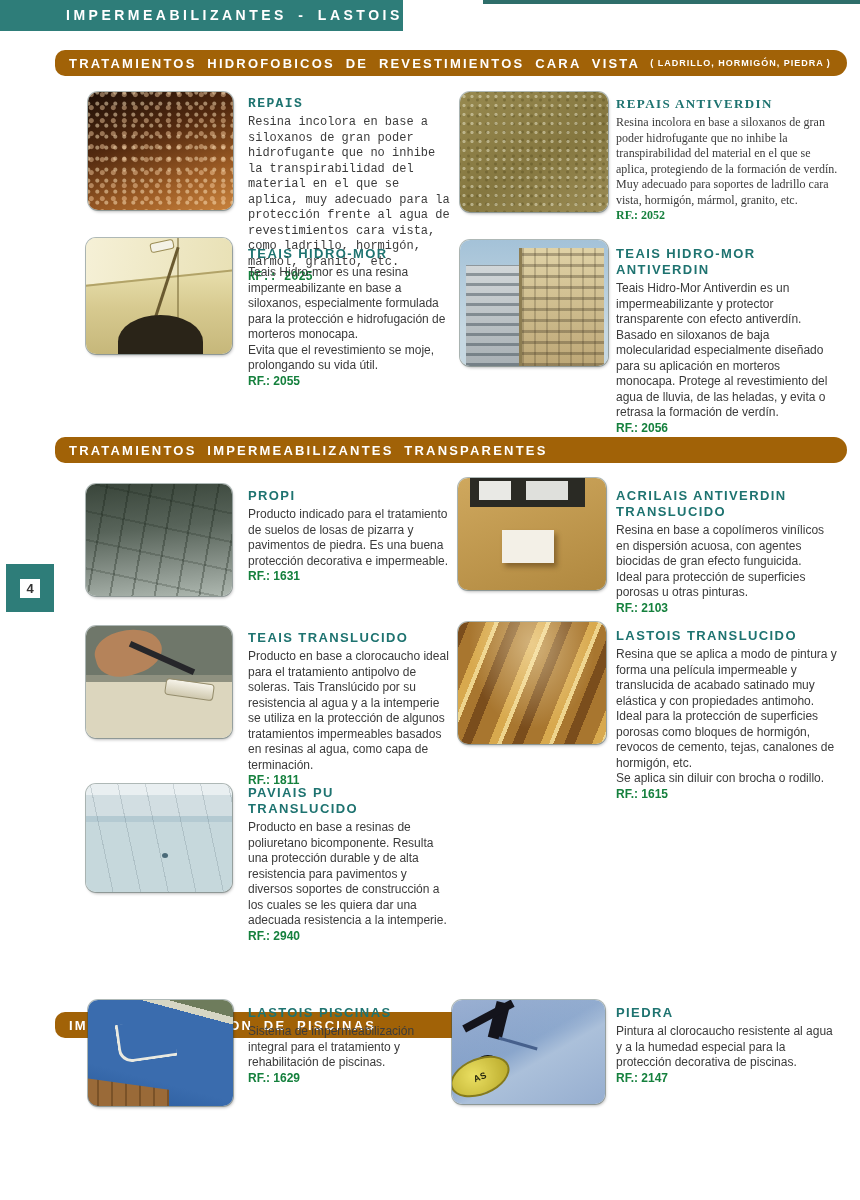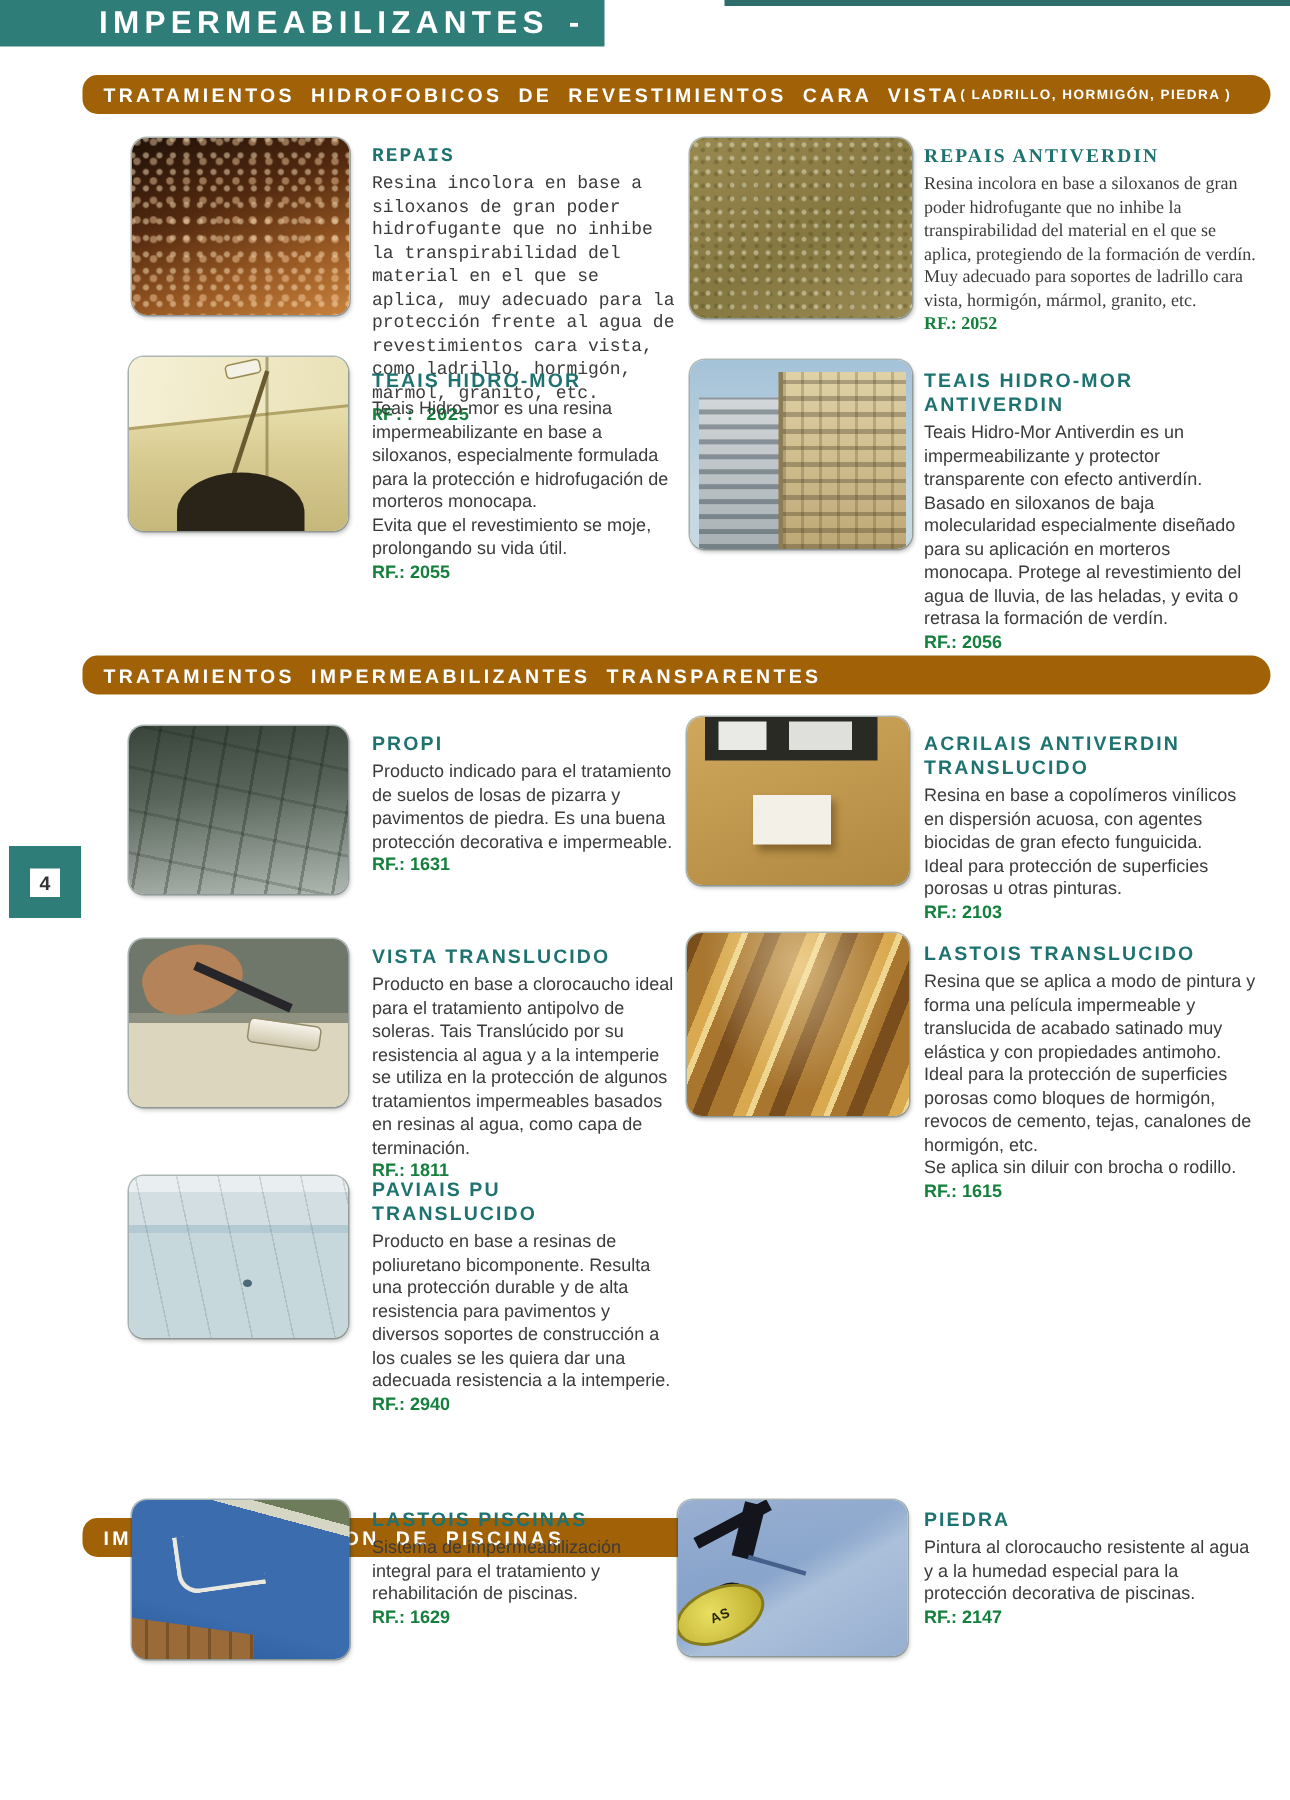--- a/index.html
+++ b/index.html
@@ -1,28 +1,28 @@
 <!DOCTYPE html>
 <html><head>
 <meta charset="utf-8">
 <style>
   html,body { margin:0; padding:0; }
   body { width:860px; height:1200px; background:#ffffff; font-family:"Liberation Sans", sans-serif; position:relative; overflow:hidden; }
 
   
   .header-bar { position:absolute; left:0; top:0; width:403px; height:31px; background:#2e7d79; }
   .header-bar .header-title { display:block; padding-left:66px; line-height:31px; color:#fff;
-      font-size:21px; font-weight:bold; letter-spacing:3.5px; word-spacing:4px; white-space:nowrap; }
+      font-size:14px; font-weight:bold; letter-spacing:3.5px; word-spacing:4px; white-space:nowrap; }
   .top-rule { position:absolute; left:483px; top:0; width:377px; height:4px; background:#2e6e6a; }
 
   
   .section-bar { position:absolute; height:26px; background:#a16207; border-radius:10px 13px 13px 10px;
       display:flex; align-items:center; padding-left:14px; box-sizing:border-box; }
   .section-bar .sec-title { color:#fff; font-size:13px; font-weight:bold; letter-spacing:2.2px; word-spacing:5px; white-space:nowrap; }
-  .section-bar .sec-subtitle { color:#fff; font-size:9px; font-weight:bold; letter-spacing:1px; white-space:nowrap; }
+  .section-bar .sec-subtitle { color:#fff; font-size:9px; font-weight:bold; letter-spacing:1px; margin-left:10px; white-space:nowrap; }
   #bar-1 { left:55px; top:50px;  width:792px; }
   #bar-2 { left:55px; top:437px; width:792px; }
   #bar-3 { left:55px; top:1012px; width:505px; }
 
   
   .page-num-box { position:absolute; left:6px; top:564px; width:48px; height:48px; background:#2e7d79; }
   .page-num-inner { position:absolute; left:14px; top:15px; width:20px; height:19px; background:#fff;
       display:flex; align-items:center; justify-content:center; font-size:13px; font-weight:bold; color:#333; }
 
   
@@ -213,21 +213,21 @@
   <div class="prod-body">Producto indicado para el tratamiento de suelos de losas de pizarra y pavimentos de piedra. Es una buena protección decorativa e impermeable.</div>
   <div class="prod-rf">RF.: 1631</div>
 </div>
 <div class="prod-text tx-acrilais">
   <h3 class="prod-title">ACRILAIS ANTIVERDIN TRANSLUCIDO</h3>
   <div class="prod-body">Resina en base a copolímeros vinílicos en dispersión acuosa, con agentes biocidas de gran efecto funguicida.
 Ideal para protección de superficies porosas u otras pinturas.</div>
   <div class="prod-rf">RF.: 2103</div>
 </div>
 <div class="prod-text tx-tais">
-  <h3 class="prod-title">VISTA TRANSLUCIDO</h3>
+  <h3 class="prod-title">TEAIS TRANSLUCIDO</h3>
   <div class="prod-body">Producto en base a clorocaucho ideal para el tratamiento antipolvo de soleras. Tais Translúcido por su resistencia al agua y a la intemperie se utiliza en la protección de algunos tratamientos impermeables basados en resinas al agua, como capa de terminación.</div>
   <div class="prod-rf">RF.: 1811</div>
 </div>
 <div class="prod-text tx-lastois-t">
   <h3 class="prod-title">LASTOIS TRANSLUCIDO</h3>
   <div class="prod-body">Resina que se aplica a modo de pintura y forma una película impermeable y translucida de acabado satinado muy elástica y con propiedades antimoho.
 Ideal para la protección de superficies porosas como bloques de hormigón, revocos de cemento, tejas, canalones de hormigón, etc.
 Se aplica sin diluir con brocha o rodillo.</div>
   <div class="prod-rf">RF.: 1615</div>
 </div>

